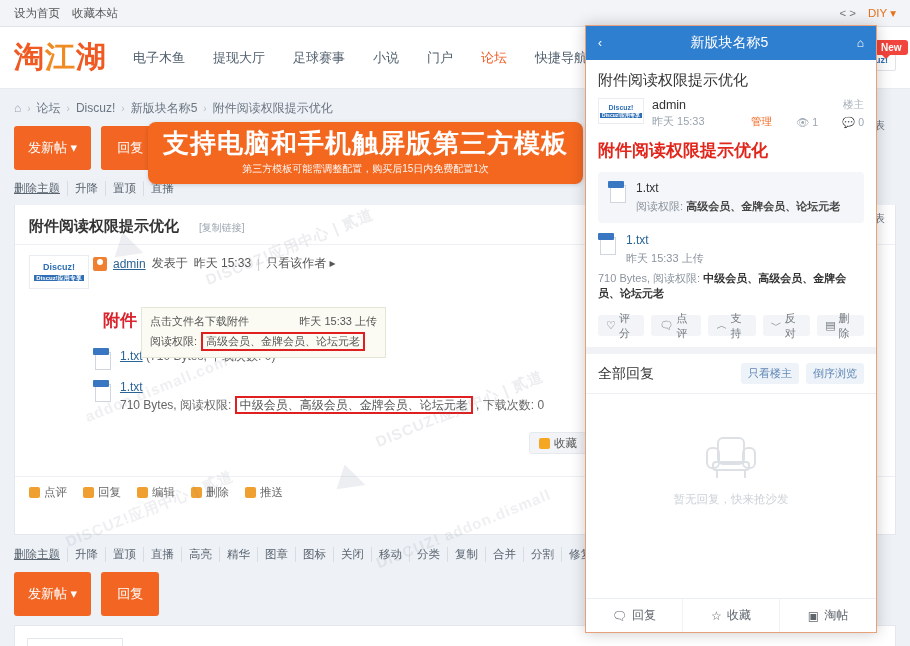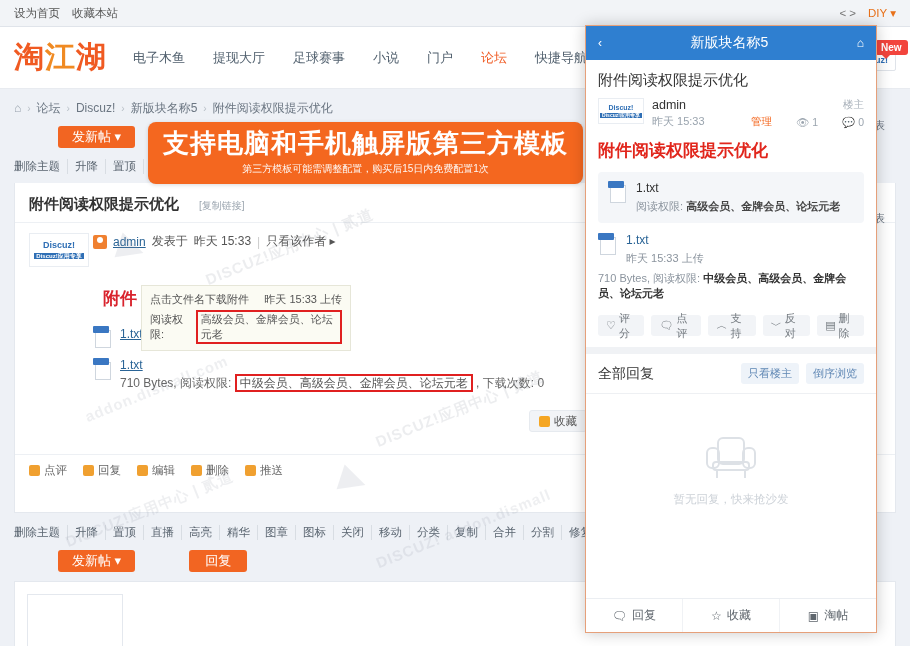--- a/index.html
+++ b/index.html
@@ -46,33 +46,32 @@
   
   .wrap{ padding:8px 14px 0 14px; position:relative; }
   .crumb{ display:flex; align-items:center; gap:6px; font-size:12px; color:#6b7682; height:22px; }
   .crumb a{ color:#6b7682; text-decoration:none; }
   .crumb .sep{ color:#b9c0c8; font-size:10px; }
   .crumb .home{ color:#9aa4ae; }
 
   .btnrow{ display:flex; gap:10px; margin-top:7px; }
   .obtn{
     background:#f26522; color:#fff; border:none; border-radius:3px;
-    height:22px; padding:0 14px; font-size:13px; cursor:pointer;
+    height:44px; padding:0 14px; font-size:13px; cursor:pointer;
     display:flex; align-items:center; gap:4px;
     font-family:"Liberation Sans",sans-serif;
-    margin-left:44px;
   }
   .obtn.small{ padding:0 16px; }
 
   .modbar{
     margin-top:9px; font-size:11.5px; color:#5a6570; display:flex;
     align-items:center; flex-wrap:nowrap; overflow:hidden; height:18px;
   }
   .modbar span.item{ padding:0 7px; border-right:1px solid #d8dde3; white-space:nowrap; }
-  .modbar span.item:first-child{ padding-left:0; }
+  .modbar span.item:first-child{ padding-left:0;text-decoration:underline; }
   .modbar span.item:last-child{ border-right:none; }
 
   
   .promo{
     position:absolute; left:148px; top:122px; width:435px; height:62px;
     background:#f4671f; border-radius:8px; color:#fff; z-index:30;
     box-shadow:0 1px 4px rgba(0,0,0,.15);
     display:flex; flex-direction:column; align-items:center; justify-content:center;
   }
   .promo .l1{ font-size:26px; font-weight:bold; letter-spacing:1px; line-height:1.05; }
@@ -105,21 +104,21 @@
   .usericon:after{
     content:""; position:absolute; left:4px; top:2px; width:6px; height:6px;
     border-radius:50%; background:#fff;
   }
   .byline .uname{ color:#2a6496; }
   .byline .div{ color:#ccc; }
   .byline .only{ color:#555; }
 
   
   .atttip{
-    position:absolute; left:48px; top:52px; width:210px;
+    position:absolute; left:48px; top:52px; width:245px;
     background:#fbfbf3; border:1px solid #e6e6d8; padding:6px 8px;
     font-size:11px; color:#555; z-index:12;
   }
   .atttip .r1{ display:flex; justify-content:space-between; }
   .atttip .r2{ margin-top:3px; display:flex; gap:4px; align-items:center; }
   .hl-red{ border:2px solid #e02020; padding:0 3px; color:#555; }
   .attlabel{
     position:absolute; left:10px; top:54px; color:#d9232d; font-weight:bold;
     font-size:17px; z-index:11;
   }

